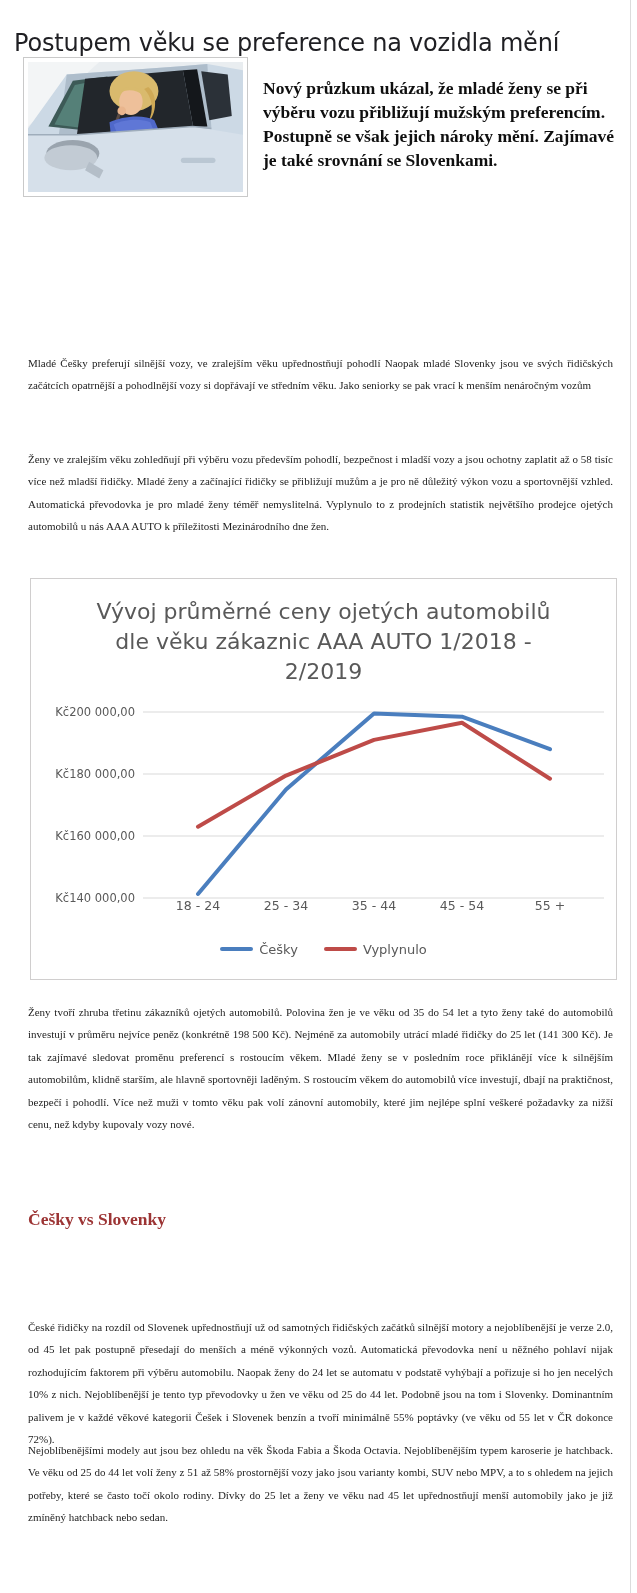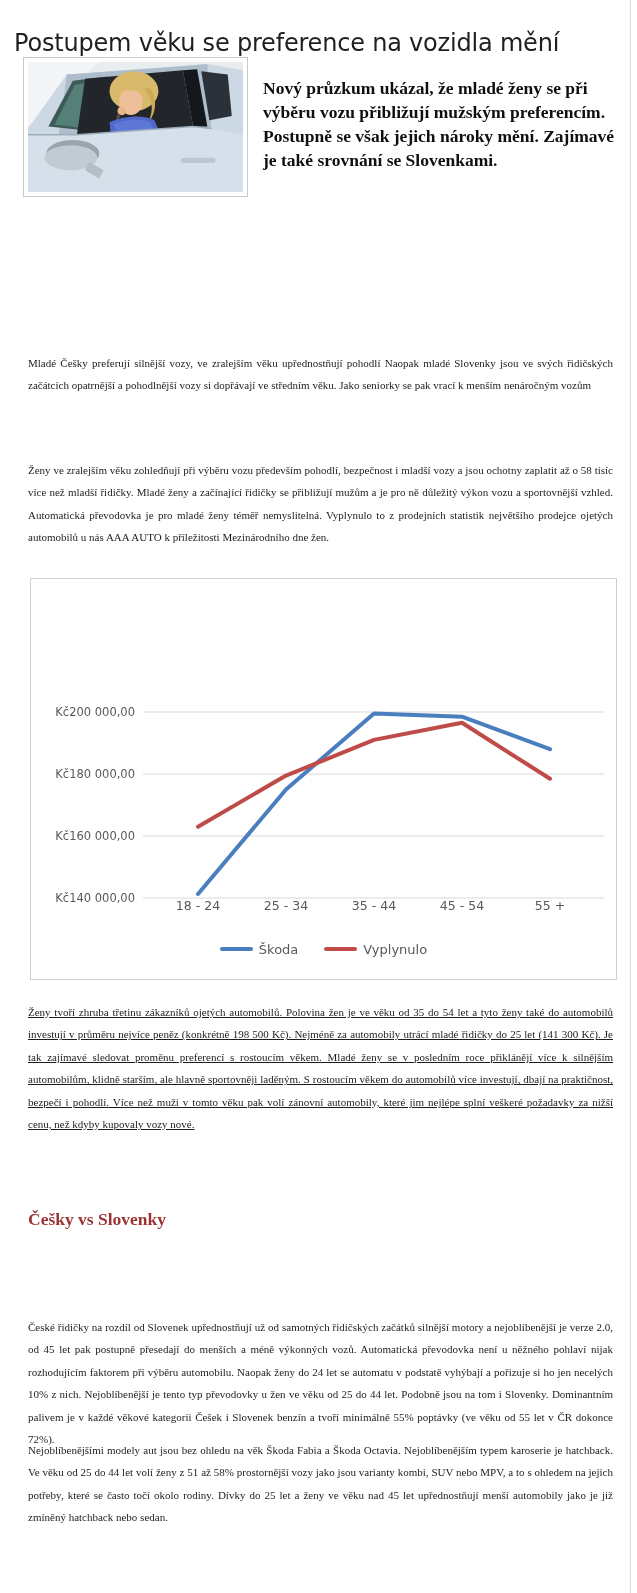--- a/index.html
+++ b/index.html
@@ -12,21 +12,21 @@
   
   .photo-frame{position:absolute;left:23px;top:57px;width:215px;height:130px;
                background:#ffffff;border:1px solid #c9c9c9;padding:4px;}
   .photo-frame svg{display:block;width:100%;height:100%;}
   
   .lead{position:absolute;left:263px;top:58px;width:357px;
         font-size:17.5px;line-height:24px;font-weight:bold;color:#0f0f0f;}
   
   .para{position:absolute;left:28px;width:585px;
         font-size:11px;line-height:22.4px;text-align:justify;color:#1d1d1d;}
-  .p1{top:341px;} .p2{top:448px;} .p3{top:990px;text-decoration:underline;} .p4{top:1305px;} .p5{top:1428px;}
+  .p1{top:341px;} .p2{top:437px;} .p3{top:990px;} .p4{top:1305px;} .p5{top:1428px;}
   .subhead{position:absolute;left:28px;top:1200px;width:585px;
            font-size:17.5px;line-height:22px;font-weight:bold;}
   
   .chart-box{position:absolute;left:30px;top:578px;width:585px;height:400px;
              background:#ffffff;border:1px solid #d0cece;
              font-family:"DejaVu Sans", sans-serif;}
   .chart-title{position:absolute;left:0;top:18px;width:100%;text-align:center;
                font-size:22px;line-height:30px;color:#595959;}
   .chart-box svg{position:absolute;left:0;top:0;}
   .chart-legend{position:absolute;left:0;top:358px;width:100%;height:24px;
@@ -88,41 +88,46 @@
       <rect x="150" y="92" width="34" height="5" rx="2.5" fill="#bac7d3"></rect>
     </svg>
   </div>
 
   <p class="lead">Nový průzkum ukázal, že mladé ženy se při výběru vozu přibližují mužským preferencím. Postupně se však jejich nároky mění. Zajímavé je také srovnání se Slovenkami.</p>
 
   <p class="para p1">Mladé Češky preferují silnější vozy, ve zralejším věku upřednostňují pohodlí Naopak mladé Slovenky jsou ve svých řidičských začátcích opatrnější a pohodlnější vozy si dopřávají ve středním věku. Jako seniorky se pak vrací k menším nenáročným vozům</p>
   <p class="para p2">Ženy ve zralejším věku zohledňují při výběru vozu především pohodlí, bezpečnost i mladší vozy a jsou ochotny zaplatit až o 58 tisíc více než mladší řidičky. Mladé ženy a začínající řidičky se přibližují mužům a je pro ně důležitý výkon vozu a sportovnější vzhled. Automatická převodovka je pro mladé ženy téměř nemyslitelná. Vyplynulo to z prodejních statistik největšího prodejce ojetých automobilů u nás AAA AUTO k příležitosti Mezinárodního dne žen.</p>
 
   <div class="chart-box">
+    <div class="chart-title">
+      <div>Vývoj průměrné ceny ojetých automobilů</div>
+      <div>dle věku zákaznic AAA AUTO 1/2018 -</div>
+      <div>2/2019</div>
+    </div>
     <svg id="chart-svg" width="585" height="400" viewBox="0 0 585 400">
         <line x1="112" x2="573" y1="133" y2="133" stroke="#d9d9d9" stroke-width="1"></line>
         <text x="104" y="137" text-anchor="end" fill="#595959" font-size="11.5">Kč200 000,00</text>
         <line x1="112" x2="573" y1="195" y2="195" stroke="#d9d9d9" stroke-width="1"></line>
         <text x="104" y="199" text-anchor="end" fill="#595959" font-size="11.5">Kč180 000,00</text>
         <line x1="112" x2="573" y1="257" y2="257" stroke="#d9d9d9" stroke-width="1"></line>
         <text x="104" y="261" text-anchor="end" fill="#595959" font-size="11.5">Kč160 000,00</text>
         <line x1="112" x2="573" y1="319" y2="319" stroke="#d9d9d9" stroke-width="1"></line>
         <text x="104" y="323" text-anchor="end" fill="#595959" font-size="11.5">Kč140 000,00</text>
         <text x="167" y="331" text-anchor="middle" fill="#595959" font-size="12.5">18 - 24</text>
         <text x="255" y="331" text-anchor="middle" fill="#595959" font-size="12.5">25 - 34</text>
         <text x="343" y="331" text-anchor="middle" fill="#595959" font-size="12.5">35 - 44</text>
         <text x="431" y="331" text-anchor="middle" fill="#595959" font-size="12.5">45 - 54</text>
         <text x="519" y="331" text-anchor="middle" fill="#595959" font-size="12.5">55 +</text>
         <polyline points="167,315.0 255,210.5 343,134.6 431,137.7 519,170.2" fill="none" stroke="#4A7EBE" stroke-width="4" stroke-linecap="round" stroke-linejoin="round"></polyline>
         <polyline points="167,247.7 255,196.6 343,160.9 431,143.8 519,199.7" fill="none" stroke="#BE4B48" stroke-width="4" stroke-linecap="round" stroke-linejoin="round"></polyline>
       </svg>
     <div class="chart-legend" id="chart-legend">
         <span class="legend-item">
           <span class="legend-swatch" style="background: rgb(74, 126, 190);"></span>
-          <span>Škoda</span>
+          <span>Češky</span>
         </span>
         <span class="legend-item">
           <span class="legend-swatch" style="background: rgb(190, 75, 72);"></span>
           <span>Vyplynulo</span>
         </span>
       </div>
   </div>
 
   <p class="para p3">Ženy tvoří zhruba třetinu zákazníků ojetých automobilů. Polovina žen je ve věku od 35 do 54 let a tyto ženy také do automobilů investují v průměru nejvíce peněz (konkrétně 198 500 Kč). Nejméně za automobily utrácí mladé řidičky do 25 let (141 300 Kč). Je tak zajímavé sledovat proměnu preferencí s rostoucím věkem. Mladé ženy se v posledním roce přiklánějí více k silnějším automobilům, klidně starším, ale hlavně sportovněji laděným. S rostoucím věkem do automobilů více investují, dbají na praktičnost, bezpečí i pohodlí. Více než muži v tomto věku pak volí zánovní automobily, které jim nejlépe splní veškeré požadavky za nižší cenu, než kdyby kupovaly vozy nové.</p>
 

